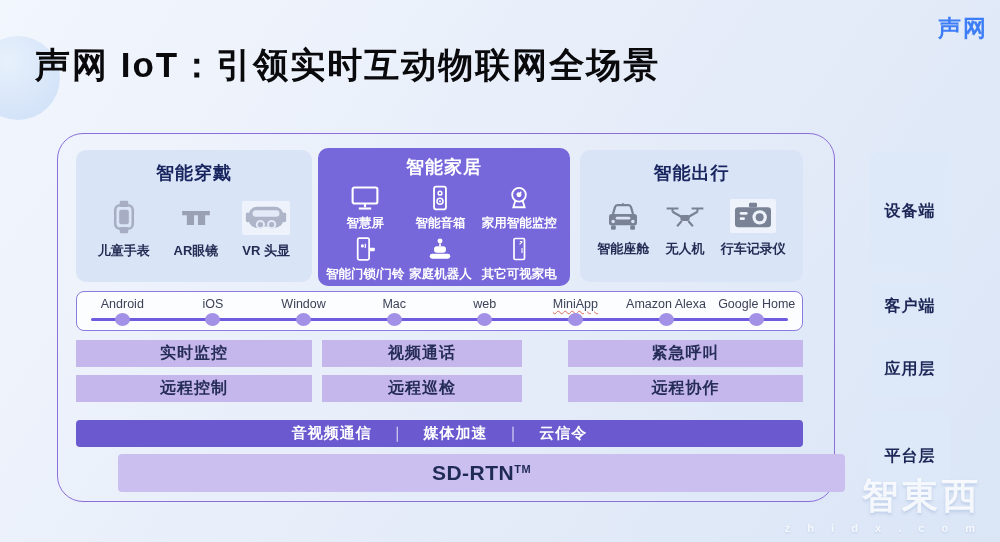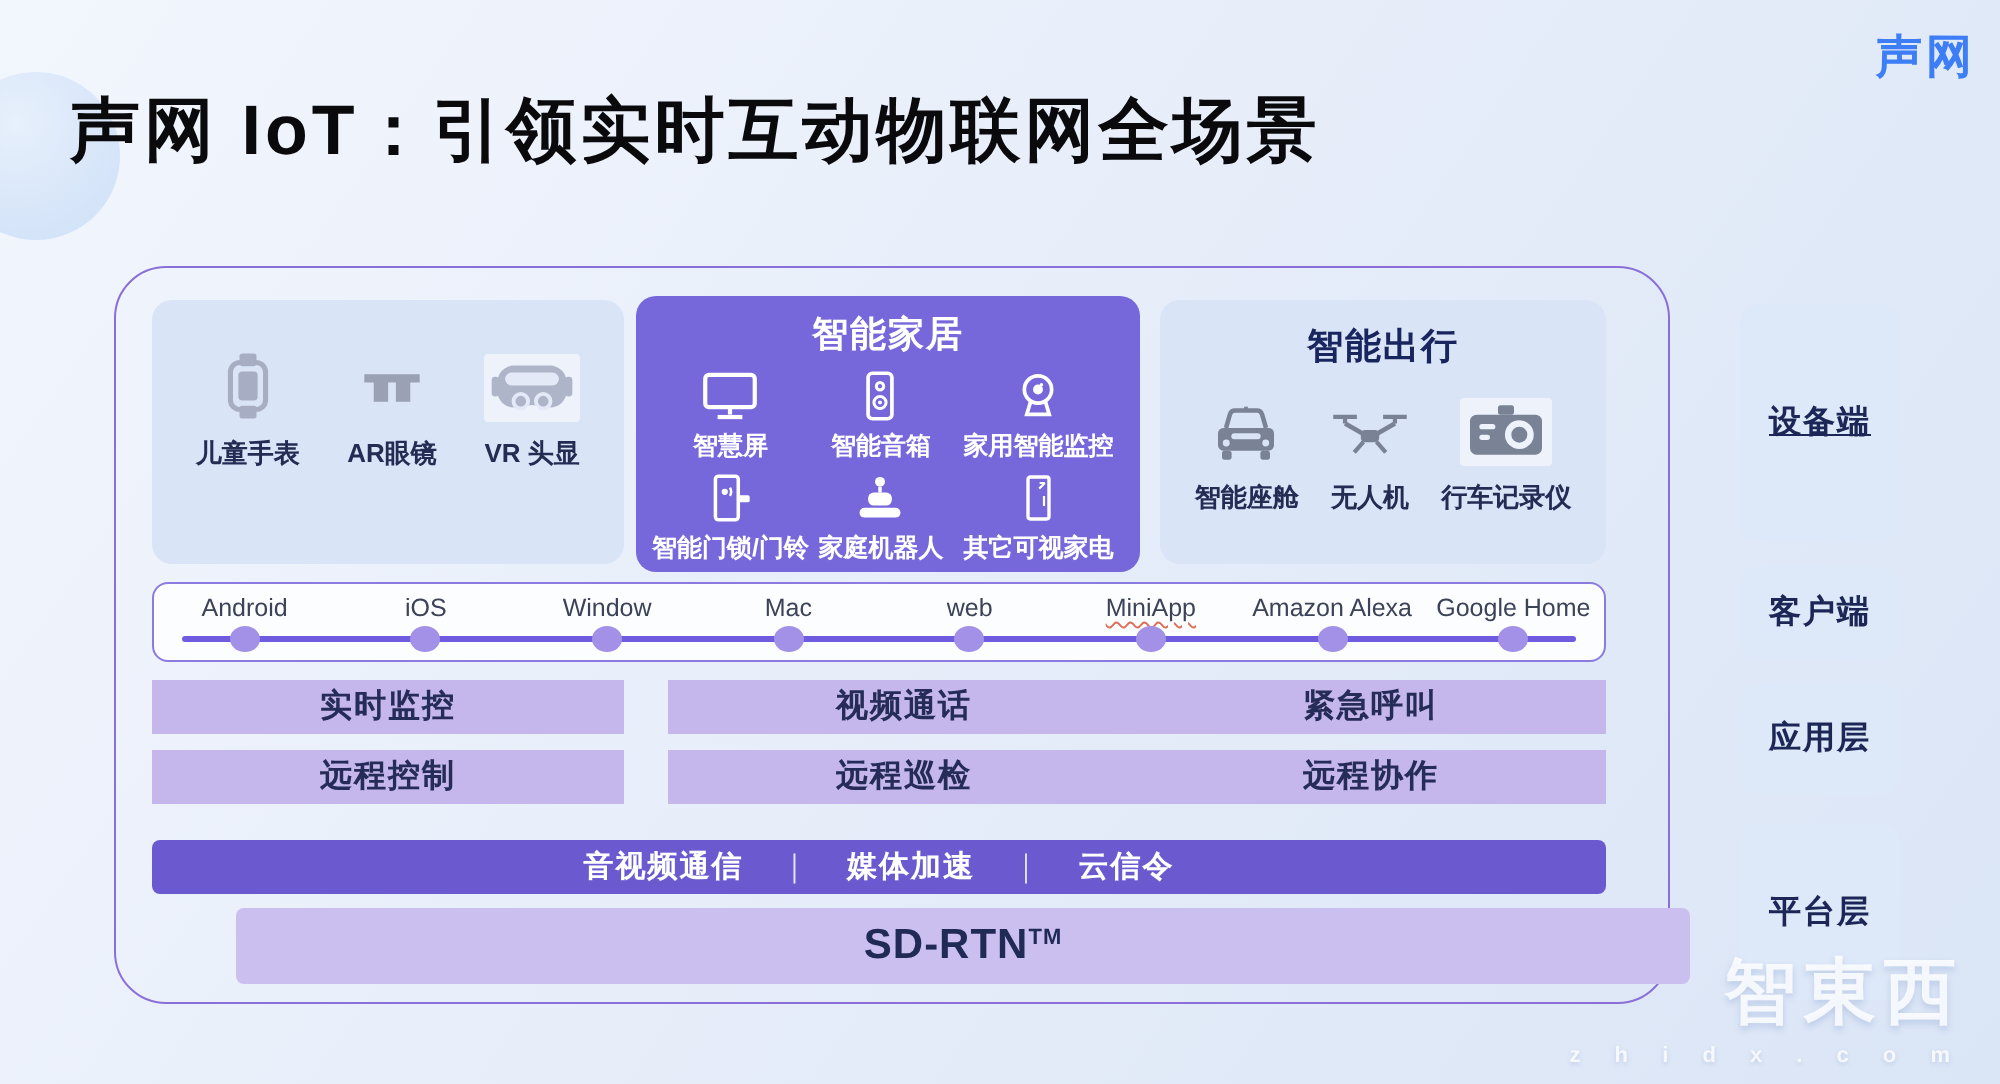--- a/index.html
+++ b/index.html
@@ -68,21 +68,21 @@
     position:absolute; left:50%; bottom:4px; width:15px; height:13px; margin-left:-7.5px;
     background:#A291E6; border-radius:50%;
   }
   
   .feature-box {
     position:absolute; height:27px; background:#C5B7EB; border-radius:0;
     display:flex; align-items:center; justify-content:center;
     font-size:16px; font-weight:bold; color:#262C58; letter-spacing:1px;
   }
   .fcol1 { left:76px;  width:236px; }
-  .fcol2 { left:322px; width:236px;margin-left:12px; }
+  .fcol2 { left:322px; width:200px; }
   .fcol3 { left:568px; width:235px; }
   .frow1 { top:340px; }
   .frow2 { top:375px; }
   
   .services-bar {
     position:absolute; left:76px; top:420px; width:727px; height:27px;
     background:#6B5ACF; border-radius:4px;
     display:flex; align-items:center; justify-content:center; gap:18px;
     font-size:15px; font-weight:bold; color:#FFFFFF; letter-spacing:1px;
   }
@@ -94,21 +94,21 @@
     display:flex; align-items:center; justify-content:center;
     font-size:21px; font-weight:bold; color:#1F2A55; letter-spacing:.5px;margin-left:42px;
   }
   .sdrtn-bar sup { font-size:11px; margin-top:-8px; }
   
   .layer-box {
     position:absolute; left:870px; width:80px; background:#DDE8F8; border-radius:9px;
     display:flex; align-items:center; justify-content:center;
     font-size:16px; font-weight:bold; color:#1C2757; letter-spacing:1px;
   }
-  .layer-device   { top:152px; height:119px;text-decoration:underline; }
+  .layer-device   { top:152px; height:119px; }
   .layer-client   { top:283px; height:47px; }
   .layer-app      { top:341px; height:56px; }
   .layer-platform { top:412px; height:88px; }
   
   .watermark {
     position:absolute; right:18px; bottom:8px; text-align:right; pointer-events:none;
   }
   .watermark .wm-brand {
     font-size:36px; font-weight:bold; letter-spacing:4px;
     color:rgba(255,255,255,0.82); text-shadow:0 2px 3px rgba(150,172,214,0.45);
@@ -124,20 +124,21 @@
 <div class="page">
 
   <div class="deco-circle"></div>
 
   <div class="page-title">声网 IoT：引领实时互动物联网全场景</div>
   <div class="brand-logo">声网</div>
 
   <div class="board"></div>
 
   <div class="panel panel-light panel-wearable">
+    <div class="panel-title">智能穿戴</div>
     <div class="items-row">
       <div class="scene-item">
         <span class="icon">
           <svg width="34" height="36" viewBox="0 0 24 25">
             <rect x="9" y="1" width="6" height="4.5" rx="1" fill="#A7AEC4"></rect>
             <rect x="9" y="19.5" width="6" height="4.5" rx="1" fill="#A7AEC4"></rect>
             <rect x="5.8" y="4.2" width="12.4" height="16.6" rx="3.4" fill="none" stroke="#A7AEC4" stroke-width="1.8"></rect>
             <rect x="8.6" y="7.4" width="6.8" height="10.2" rx="1.4" fill="#A7AEC4"></rect>
           </svg>
         </span>

